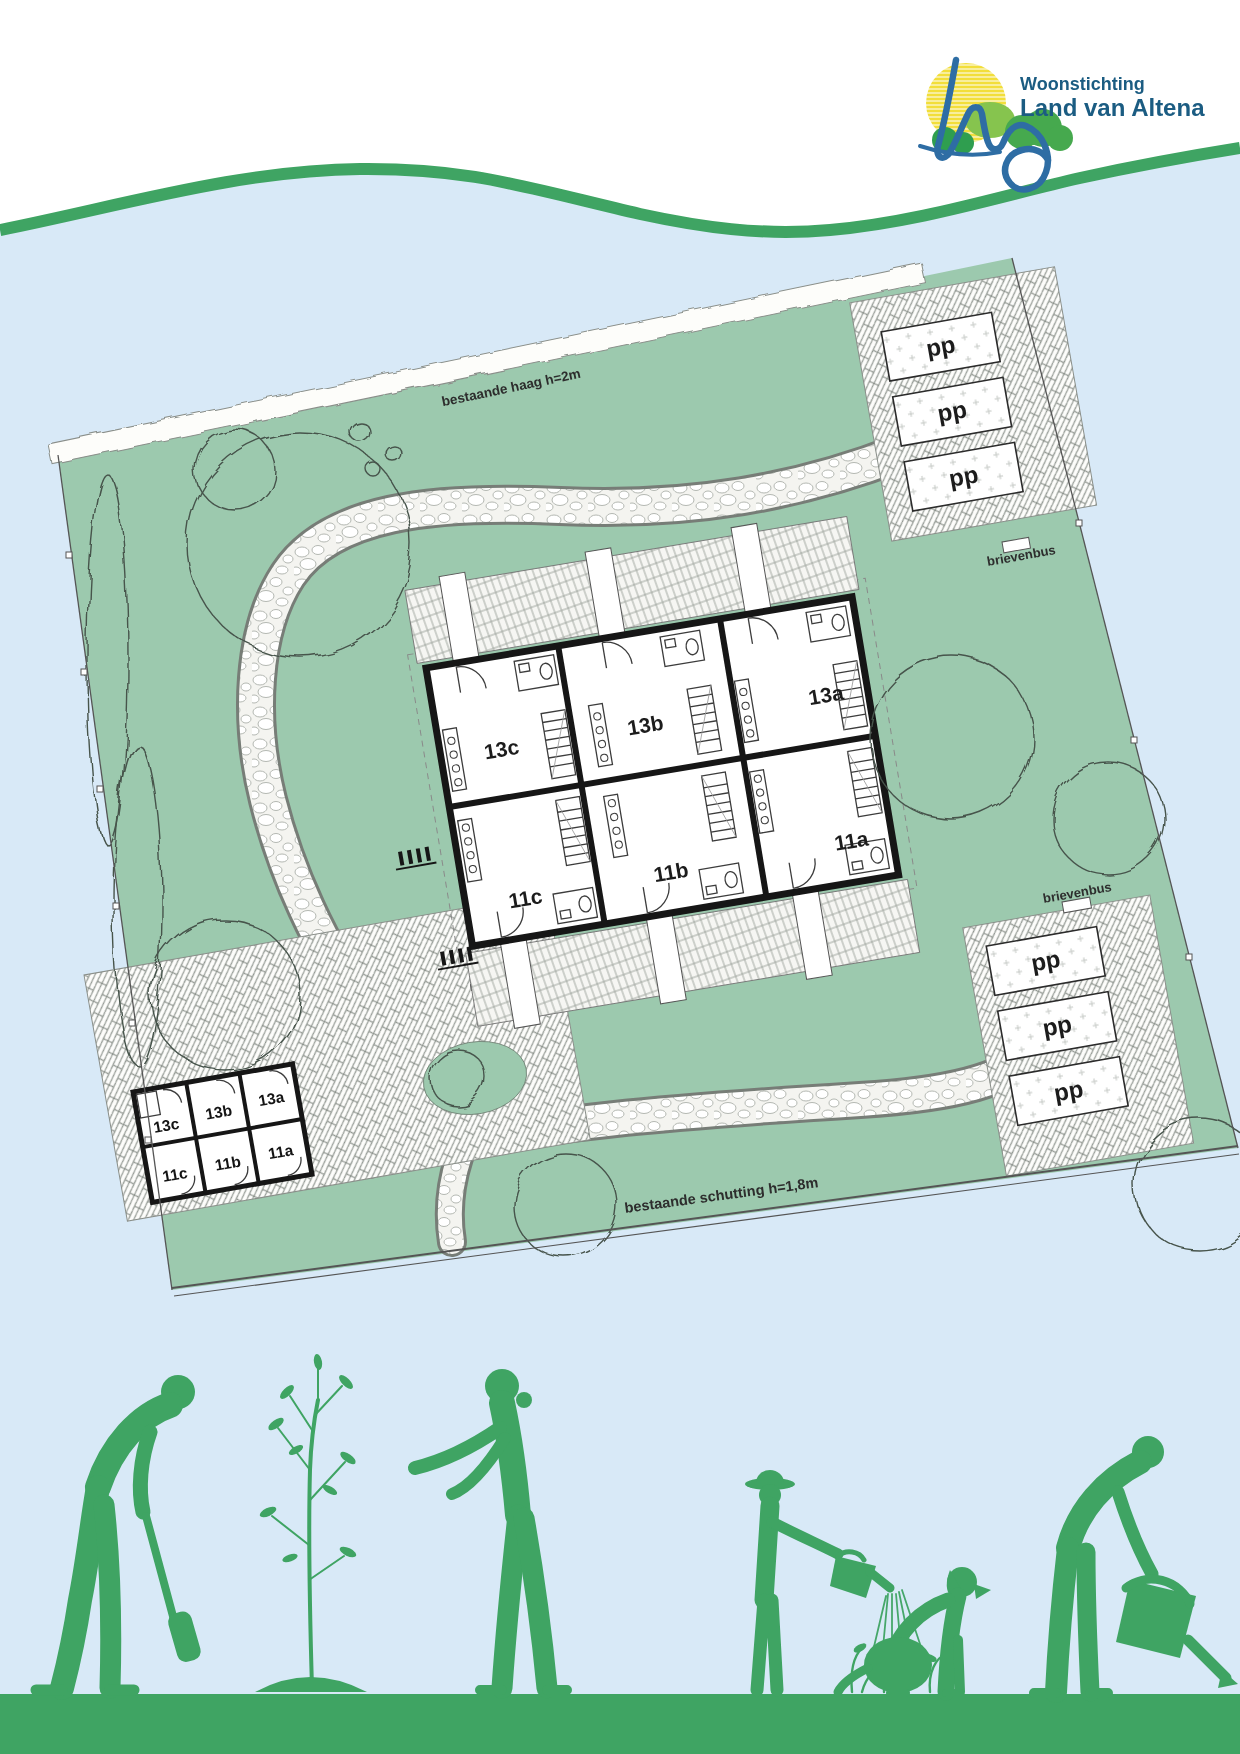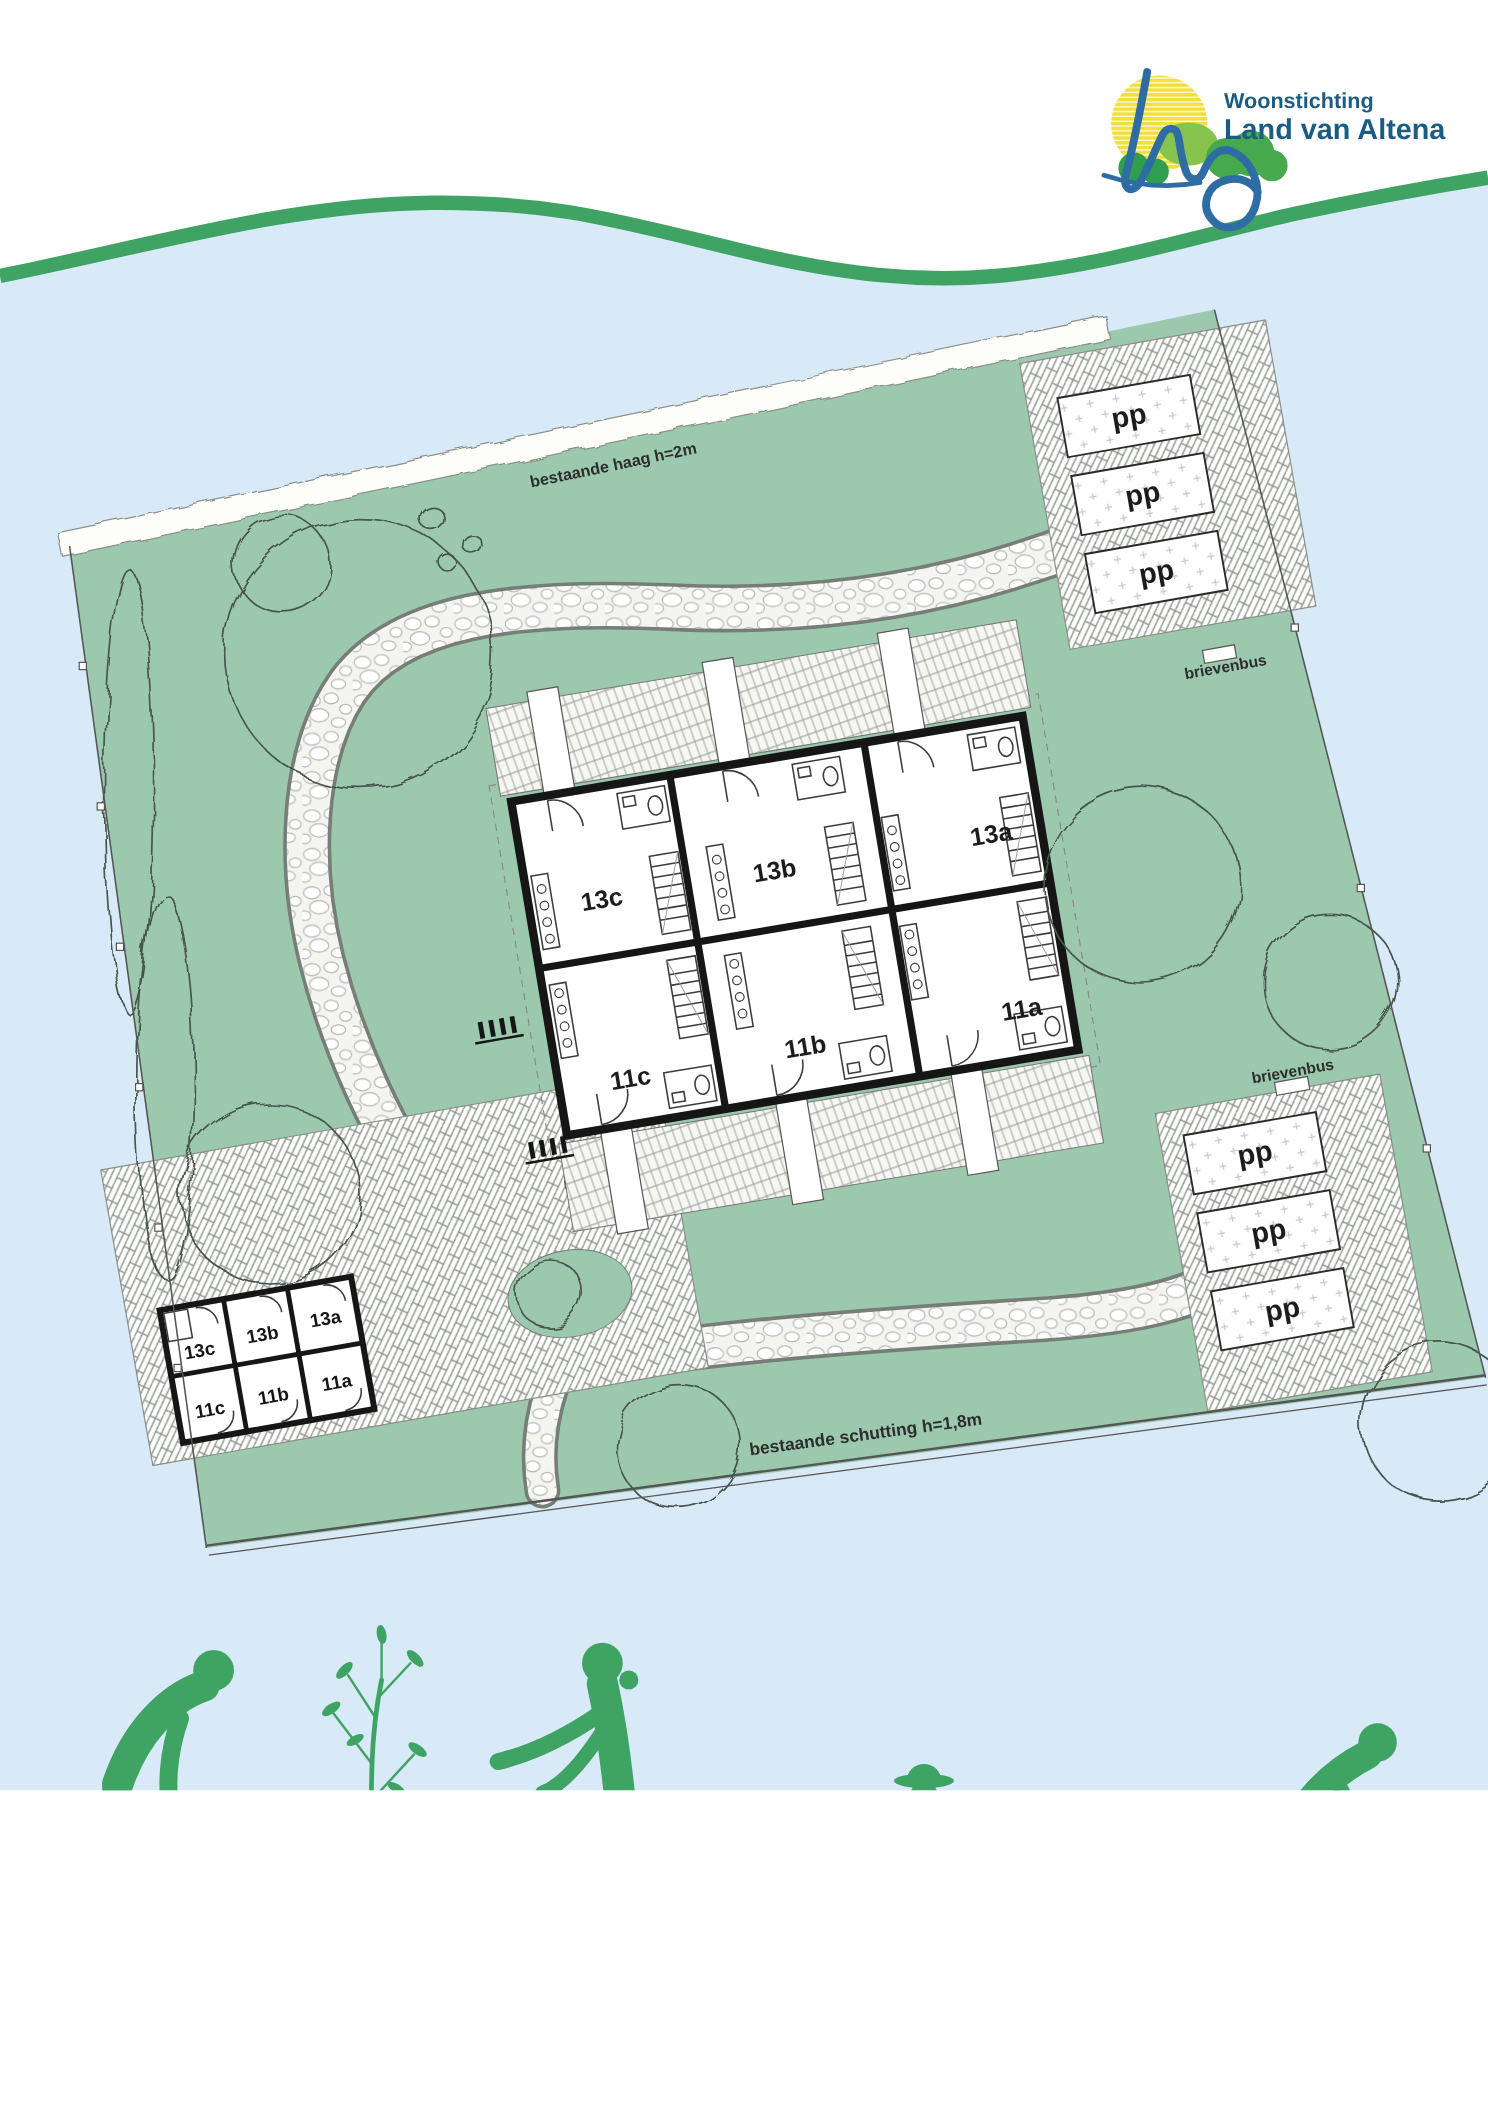--- a/index.html
+++ b/index.html
@@ -1,16 +1,16 @@
 <!DOCTYPE html>
 <html><head>
 <meta charset="utf-8">
 <style>
   html,body{margin:0;padding:0;background:#ffffff;}
-  .page{position:relative;width:1240px;height:1492px;overflow:hidden;background:#ffffff;
+  .page{position:relative;width:1240px;height:1754px;overflow:hidden;background:#ffffff;
         font-family:"Liberation Sans",sans-serif;}
   svg{position:absolute;left:0;top:0;}
   text{font-family:"Liberation Sans",sans-serif;}
   .lbl{font-size:13.5px;font-weight:700;fill:#2d2d2d;}
   .lbl-fence{font-size:14.5px;font-weight:700;fill:#2d2d2d;}
   .lbl-bb{font-size:13px;font-weight:700;fill:#2d2d2d;}
   .pp{font-size:24px;font-weight:700;fill:#1c1c1c;}
   .unit{font-size:21px;font-weight:700;fill:#1c1c1c;}
   .shedu{font-size:15.5px;font-weight:700;fill:#141414;}
   .logo1{font-size:18px;font-weight:700;fill:#1b5c82;}

